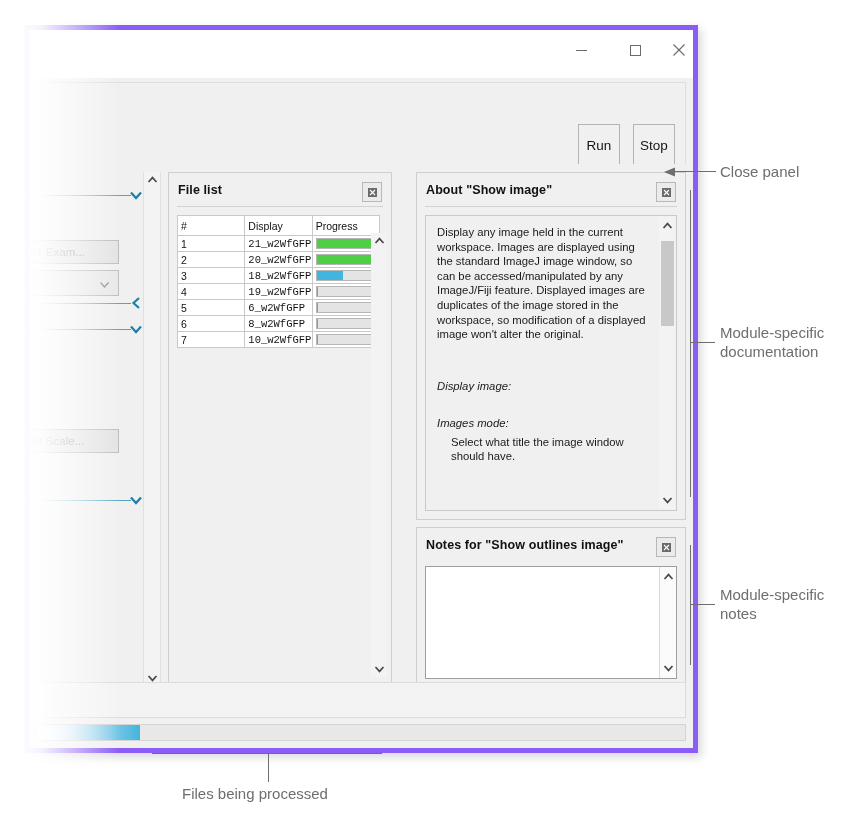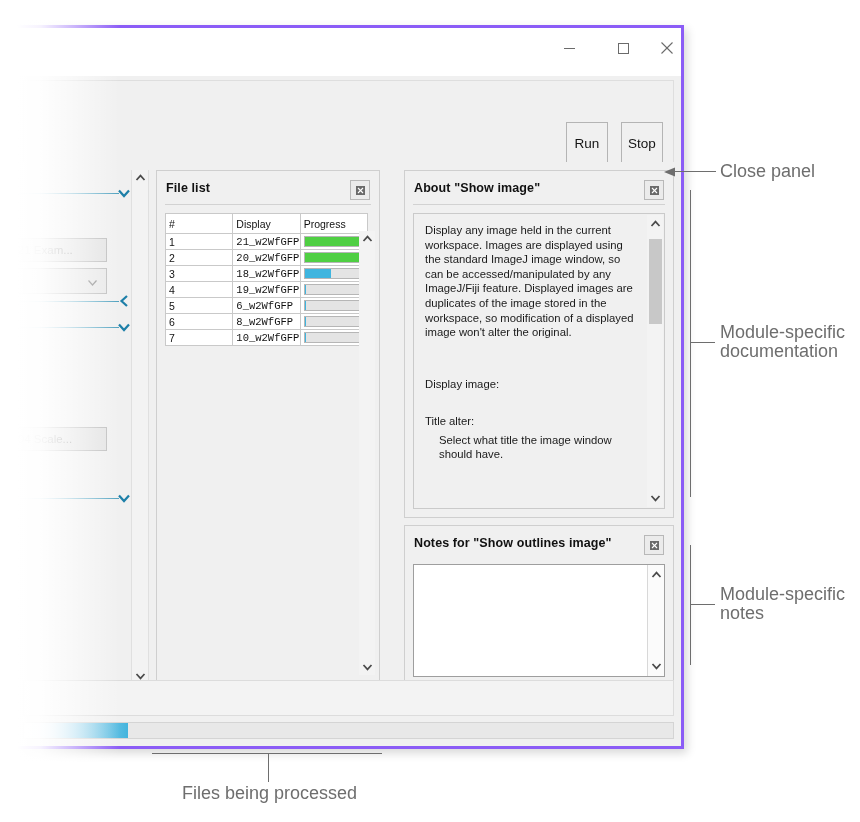--- a/index.html
+++ b/index.html
@@ -6,24 +6,24 @@
     margin: 0; padding: 0;
     width: 860px; height: 822px;
     background: #ffffff;
     font-family: "Liberation Sans", sans-serif;
     overflow: hidden;
   }
   #root { position: relative; width: 860px; height: 822px; background:#fff; }
 
   
   #window {
-    position: absolute; left: 14px; top: 25px;
+    position: absolute; left: 24px; top: 25px;
     width: 664px; height: 718px;
     background: #0c4a6e;
-    border: 3px solid #8b5cf6;
+    border: 5px solid #8b5cf6;
     box-shadow: 3px 4px 9px rgba(0,0,0,0.16);
     overflow: hidden;
   }
   
   #left-fade {
     position: absolute; left: 0px; top: 0px; width: 120px; height: 822px;
     background: linear-gradient(to right, #ffffff 0%, #ffffff 14%, rgba(255,255,255,0.92) 34%, rgba(255,255,255,0.55) 62%, rgba(255,255,255,0.0) 100%);
     pointer-events: none; z-index: 40;
   }
 
@@ -168,21 +168,21 @@
     position: absolute; left: 8px; top: 42px; right: 8px; bottom: 8px;
     background: #f0f0f0; border: 1px solid #cacaca; box-sizing: border-box;
     overflow: hidden;
   }
   #doc-text {
     position: absolute; left: 7px; top: 5px; right: 24px;
     font-size: 11.3px; color: #1a1a1a; line-height: 14.6px;
   }
   #doc-text h4 { margin: 0; font-size: 11.3px; font-weight: bold; letter-spacing:0.2px; }
   #doc-text p  { margin: 4px; }
-  #doc-text .it { }
+  #doc-text .it { font-style: italic; }
   #doc-text .ind { padding-left: 14px; }
   .gap { height: 14.6px; }
   #doc-scroll {
     position: absolute; right: 1px; top: 1px; bottom: 1px; width: 16px;
     background: #f3f3f3;
   }
   #doc-thumb {
     position: absolute; left: 2px; right: 1px; top: 24px; height: 85px;
     background: #c8c8c8;
   }
@@ -207,21 +207,21 @@
     position: absolute; left: 6px; right: 7px; bottom: 7px; height: 17px;
     background: #e8e8e8; border: 1px solid #d4d4d4; box-sizing: border-box;
   }
   #progressfill {
     position: absolute; left: 0; top: 0; bottom: 0;
     background: linear-gradient(to right, #ffffff 0%, #dff0f9 26%, #8ed0ea 66%, #43b4dd 100%);
   }
 
   
   .ann-text {
-    position: absolute; font-size: 18px; color: #6e6e6e;
+    position: absolute; font-size: 15px; color: #6e6e6e;
     line-height: 19px; white-space: pre-line;
   }
   .ann-line { position: absolute; background: #6e6e6e; }
   .ann-h { height: 1px; }
   .ann-v { width: 1px; }
   .ann-arrow { position: absolute; color: #6e6e6e; }
   .ann-arrow svg { display:block; }
 </style>
 </head>
 <body>
@@ -425,21 +425,21 @@
         </div>
         <div class="panel-rule"></div>
 
         <div id="doc-view">
           <div id="doc-text">
             <p>Display any image held in the current workspace. Images are displayed using the standard ImageJ image window, so can be accessed/manipulated by any ImageJ/Fiji feature. Displayed images are duplicates of the image stored in the workspace, so modification of a displayed image won't alter the original.</p>
             <div class="gap"></div>
             <div class="gap"></div>
             <p class="it">Display image:</p>
             <div class="gap"></div>
-            <p class="it">Title alter:</p>
+            <p class="it">Images mode:</p>
             <p class="ind">Select what title the image window should have.</p>
           </div>
 
           <div id="doc-scroll">
             <div class="sc-arrow" style="top:1px;">
               <svg width="11" height="8" viewBox="0 0 11 8">
                   <polyline points="1.5,6 5.5,1.6 9.5,6" fill="none" stroke="#4a4a4a" stroke-width="1.7"></polyline>
                 </svg>
             </div>
             <div id="doc-thumb"></div>

